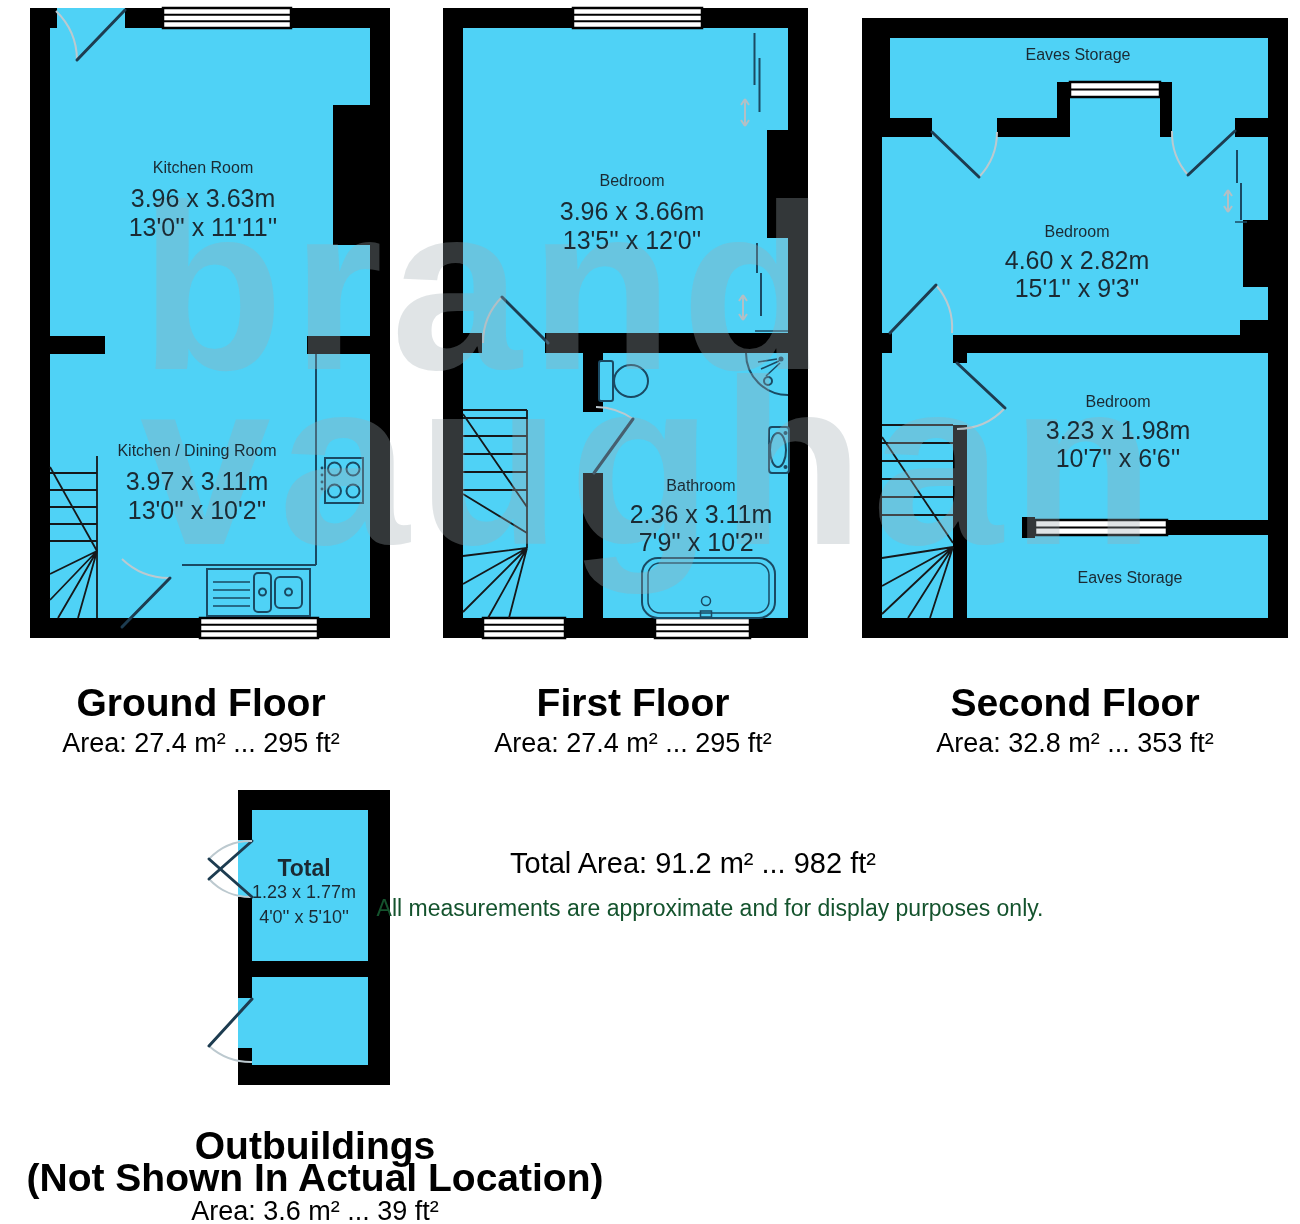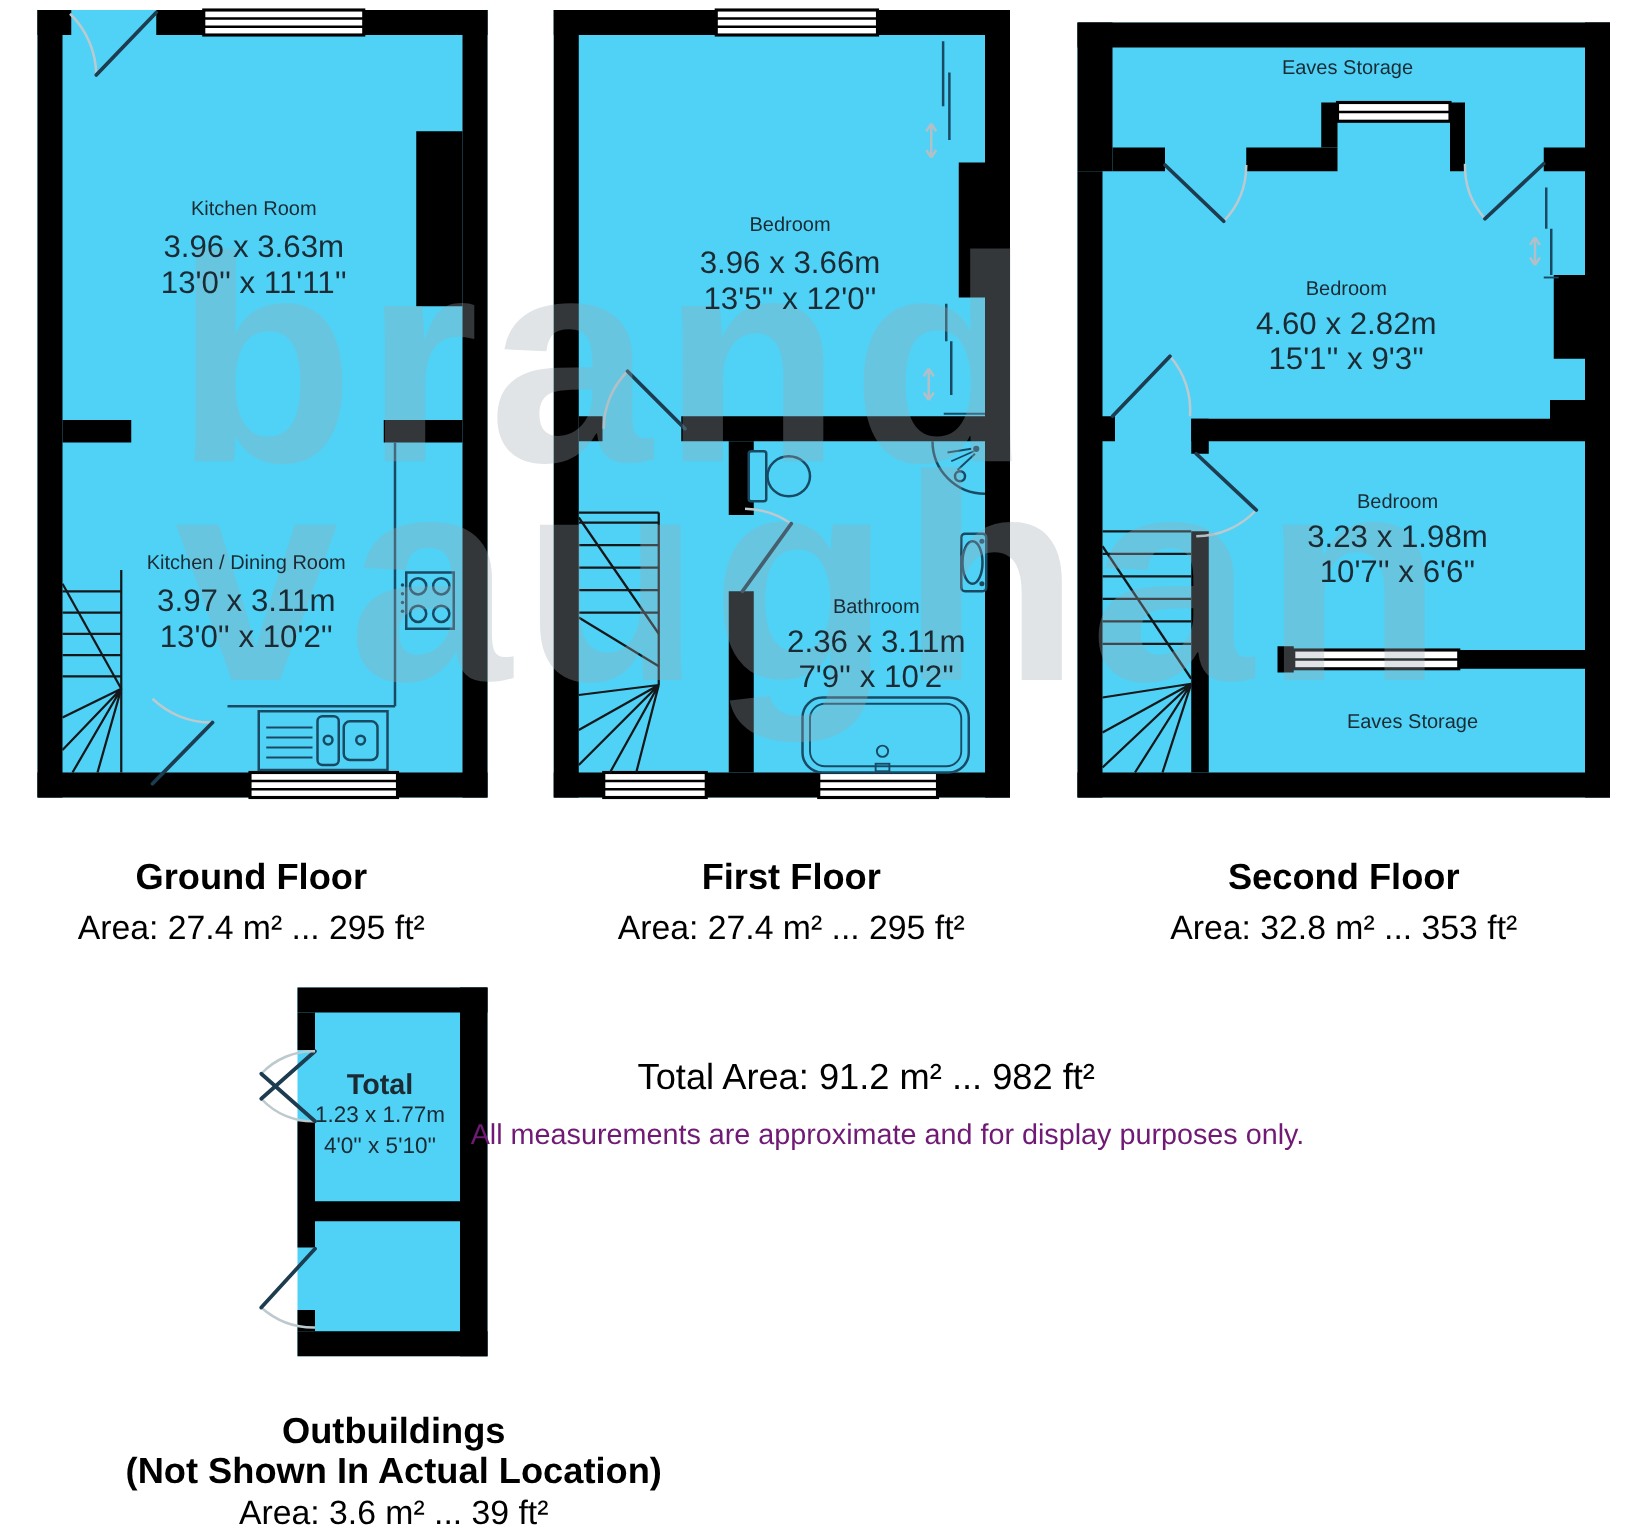--- a/index.html
+++ b/index.html
@@ -32,24 +32,24 @@
   .wm span{
     position:absolute;font-weight:bold;font-size:235px;letter-spacing:8px;
     color:rgba(158,170,176,0.32);line-height:1;
   }
   .lbl{
     position:absolute;transform:translate(-50%,-50%);white-space:nowrap;
     color:var(--label);z-index:3;text-align:center;
   }
   .t{font-weight:normal;font-size:16px;}
   .d{font-size:25px;}
-  .fl{font-weight:bold;font-size:29px;color:#000;}
+  .fl{font-weight:bold;font-size:39px;color:#000;}
   .ar{font-size:27px;color:#000;}
   .tot{font-size:29px;color:#000;}
-  .dis{font-size:23px;color:#701a75;}
+  .dis{font-size:23px;color:#14532d;}
   .sht{font-weight:bold;font-size:23px;}
   .shd{font-size:18px;}
 </style>
 </head>
 <body>
 
 <div class="canvas">
 
   <svg class="plan-svg" width="1300" height="1224" viewBox="0 0 1300 1224">
 

